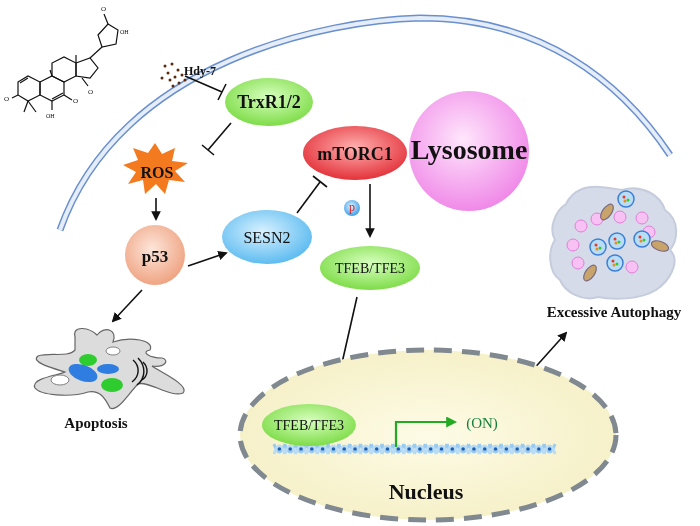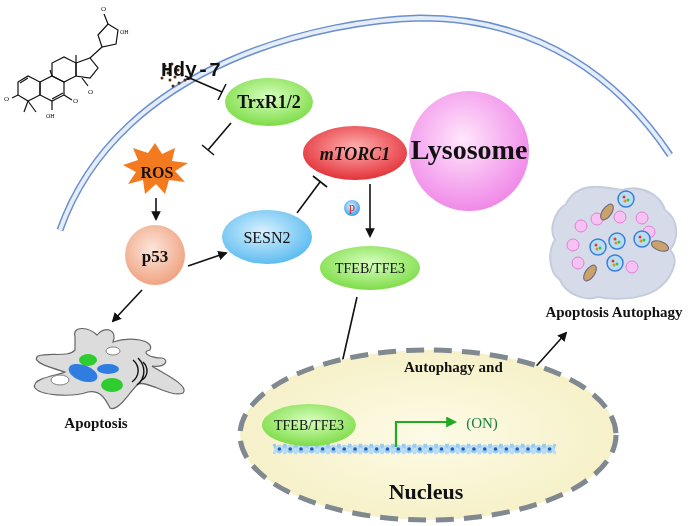--- a/index.html
+++ b/index.html
@@ -273,29 +273,28 @@
       <circle cx="615" cy="263" r="8" fill="#b9dcf7" stroke="#3b80d6" stroke-width="1.5"></circle>
       <circle cx="613" cy="261" r="1.5" fill="#e53a2a"></circle>
       <circle cx="617" cy="264" r="1.5" fill="#2ecc2e"></circle>
       <circle cx="614" cy="265" r="1.5" fill="#f08a1a"></circle>
       <ellipse cx="607" cy="212" rx="9" ry="4.5" fill="#c9a46a" stroke="#7a6a80" stroke-width="1.2" transform="rotate(-55 607 212)"></ellipse>
       <ellipse cx="660" cy="246" rx="9" ry="4.5" fill="#c9a46a" stroke="#7a6a80" stroke-width="1.2" transform="rotate(20 660 246)"></ellipse>
       <ellipse cx="590" cy="273" rx="9" ry="4.5" fill="#c9a46a" stroke="#7a6a80" stroke-width="1.2" transform="rotate(-55 590 273)"></ellipse>
     </g>
 </svg>
 
-<div class="lbl bold" style="left:191px; top:71px; font-size:20px;font-family:Liberation Mono, monospace;">Hdy-7</div>
+<div class="lbl bold" style="left:200px; top:71px; font-size:12px;">Hdy-7</div>
 <div class="lbl bold" style="left:269px; top:102px; font-size:18px;">TrxR1/2</div>
 <div class="lbl bold" style="left:157px; top:173px; font-size:16px;">ROS</div>
 <div class="lbl bold" style="left:155px; top:256px; font-size:17px;">p53</div>
 <div class="lbl" style="left:267px; top:238px; font-size:16px;">SESN2</div>
-<div class="lbl bold" style="left:355px; top:154px; font-size:18px;font-style:italic;">mTORC1</div>
+<div class="lbl bold" style="left:355px; top:154px; font-size:18px;">mTORC1</div>
 <div class="lbl bold" style="left:469px; top:150px; font-size:28px;">Lysosome</div>
 <div class="lbl" style="left:352px; top:207px; font-size:12px; color:#e02020;">p</div>
 <div class="lbl" style="left:370px; top:269px; font-size:14px;">TFEB/TFE3</div>
 <div class="lbl" style="left:309px; top:426px; font-size:14px;">TFEB/TFE3</div>
 <div class="lbl" style="left:96px; top:423px; font-size:15px; font-weight:bold;">Apoptosis</div>
-<div class="lbl bold" style="left:614px; top:312px; font-size:15px;">Apoptosis Autophagy</div>
+<div class="lbl bold" style="left:614px; top:312px; font-size:15px;">Excessive Autophagy</div>
 <div style="position:absolute; left:404px; top:360px; font-size:15px; font-weight:bold; line-height:15px; color:#111;">
-  <div>Autophagy and</div>
 </div>
 <div class="lbl" style="left:482px; top:423px; font-size:15px; color:#15803d;">(ON)</div>
 <div class="lbl bold" style="left:426px; top:492px; font-size:22px;">Nucleus</div>
 
 </body></html>

